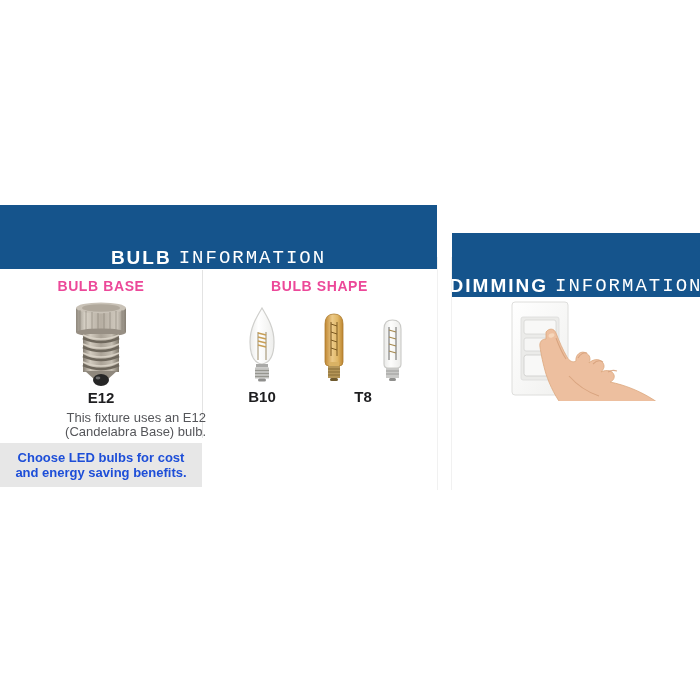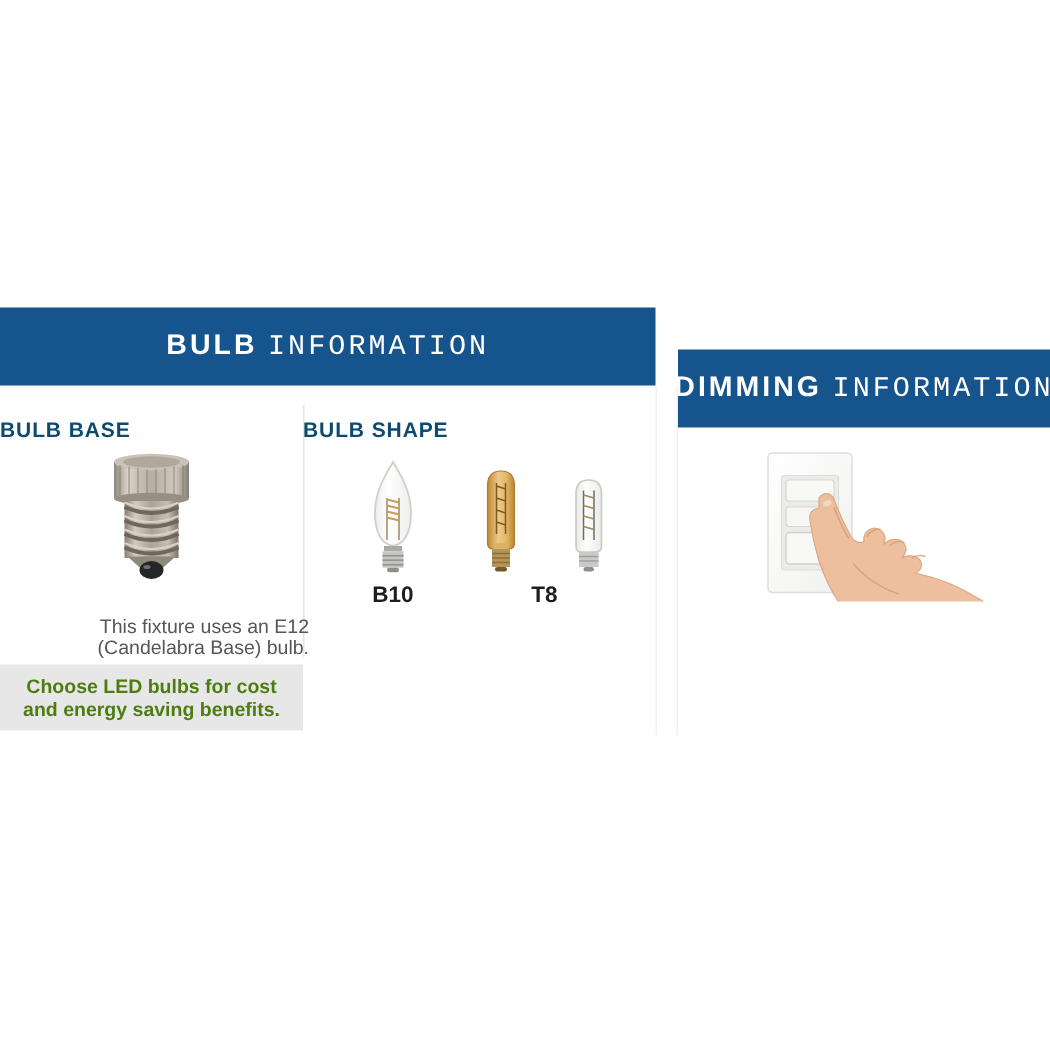--- a/index.html
+++ b/index.html
@@ -2,53 +2,53 @@
 <html><head>
 <meta charset="utf-8">
 <style>
   html,body{margin:0;padding:0;background:#ffffff;}
   .canvas{
     position:relative;width:700px;height:700px;background:#ffffff;
     font-family:"Liberation Sans",sans-serif;overflow:hidden;
   }
   
   .bar{
-    position:absolute;top:205px;height:52px;background:#15548C;color:#ffffff;
-    display:flex;align-items:center;justify-content:center;
+    position:absolute;top:205px;height:64px;background:#15548C;color:#ffffff;
+    display:flex;align-items:flex-end;justify-content:center;
     font-size:19px;letter-spacing:2px;white-space:nowrap;
   }
   .bar-left{left:0;width:437px;}
   .bar-right{left:452px;width:248px;margin-top:28px;}
   .bar .b{font-weight:700;margin-right:7px;}
   .bar .r{font-weight:400;font-family:Liberation Mono, monospace;}
   
   .col{position:absolute;top:257px;}
   .col1{left:0;width:202px;height:240px;}
   .col2{left:202px;width:235px;height:240px;}
   .col3{left:452px;width:248px;height:240px;}
   .sec-heading{
-    position:absolute;top:21px;left:0;width:100%;text-align:left;
-    font-size:14px;font-weight:700;letter-spacing:.6px;color:#0c4a6e;
+    position:absolute;top:21px;left:0;width:100%;text-align:center;
+    font-size:14px;font-weight:700;letter-spacing:.6px;color:#ec4899;
   }
   .shape-label{
     position:absolute;width:100%;text-align:center;
     font-size:15px;font-weight:700;color:#1E1E20;
   }
   .pt{transform:translateX(-50%);width:auto;}
   .body-text{
     position:absolute;left:4px;width:100%;margin:0;text-align:right;
     font-size:13px;line-height:14px;color:#55565A;white-space:pre-line;
   }
   .tip-box{
     position:absolute;top:186px;left:0;width:202px;background:#E7E7E7;
     box-sizing:border-box;padding:7px 6px;
   }
   .tip-text{
     margin:0;text-align:center;font-size:13px;line-height:15px;font-weight:700;
-    color:#4d7c0f;white-space:pre-line;
+    color:#1d4ed8;white-space:pre-line;
   }
   .vdivider{position:absolute;left:202px;top:270px;width:1px;height:168px;background:#E3E3E3;}
   .card-edge{position:absolute;top:257px;width:1px;height:233px;background:#F1F1F1;}
   .edge1{left:437px;} .edge2{left:451px;}
   .img{position:absolute;}
 </style>
 </head>
 <body>
 
 <div class="canvas">
@@ -109,20 +109,21 @@
         <path d="M21,56 q18,8 36,0" stroke="#6e675c" stroke-width="2.6"></path>
         <path d="M21,53 q18,8 36,0" stroke="#d9d2c6" stroke-width="1.4"></path>
         <path d="M21,65 q18,8 36,0" stroke="#6e675c" stroke-width="2.6"></path>
         <path d="M21,62 q18,8 36,0" stroke="#d9d2c6" stroke-width="1.4"></path>
       </g>
       <path d="M23,71 L33,80 L45,80 L55,71 Z" fill="#8f887d"></path>
       <ellipse cx="39" cy="80" rx="8" ry="6" fill="#262626"></ellipse>
       <ellipse cx="36" cy="78" rx="2.4" ry="1.4" fill="#6d6d6d"></ellipse>
     </svg>
 
+    <div class="shape-label" style="top:132px">E12</div>
     <p class="body-text" style="top:154px">This fixture uses an E12
 (Candelabra Base) bulb.</p>
 
     <div class="tip-box">
       <p class="tip-text">Choose LED bulbs for cost
 and energy saving benefits.</p>
     </div>
   </div>
 
   <div class="col col2">

